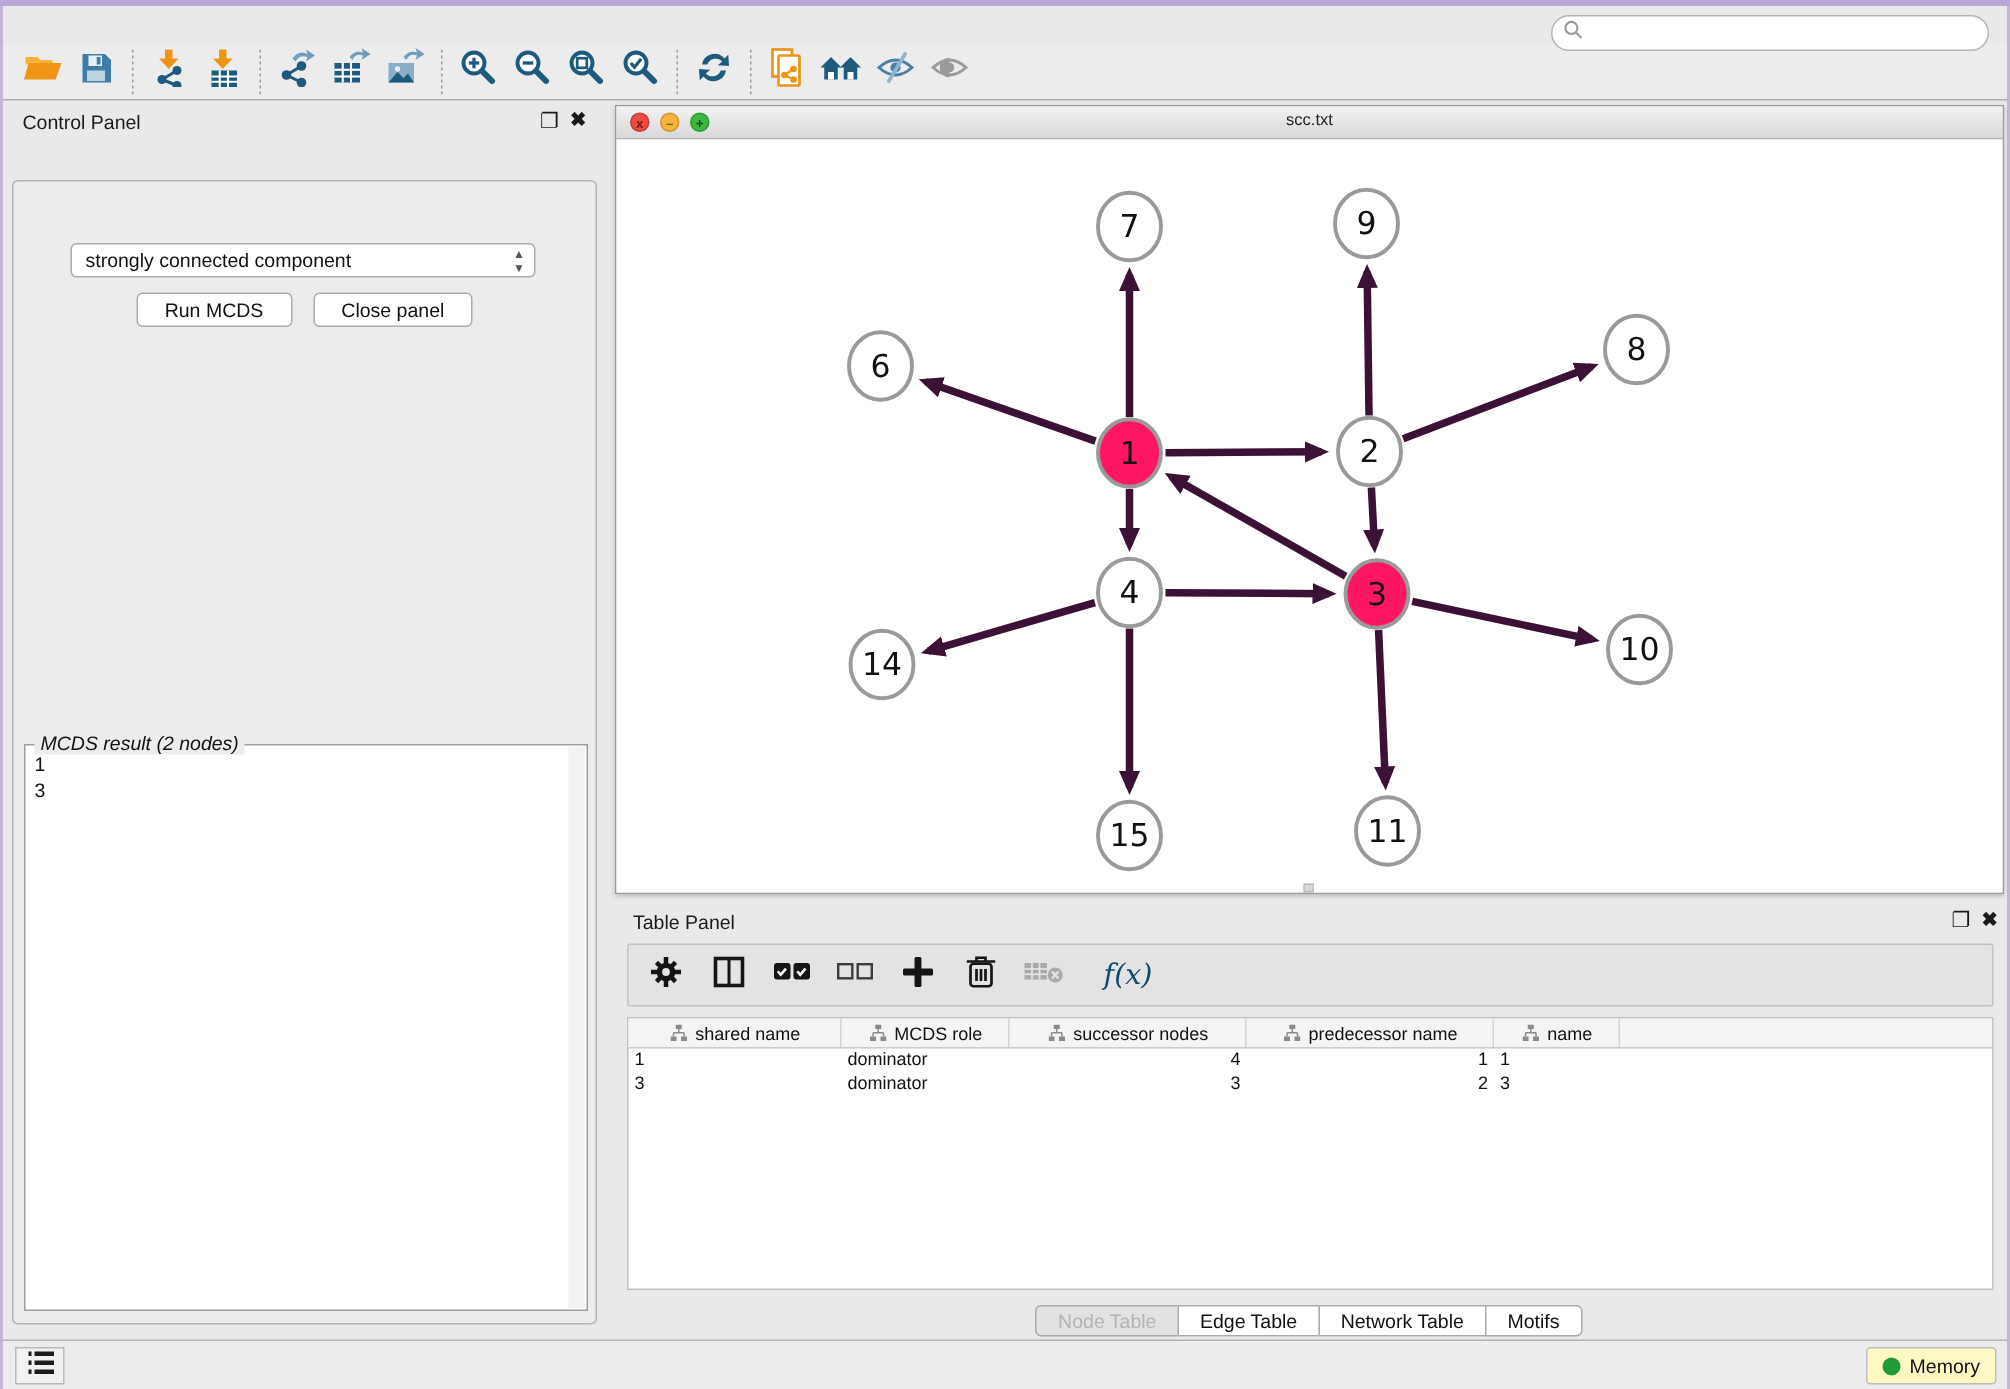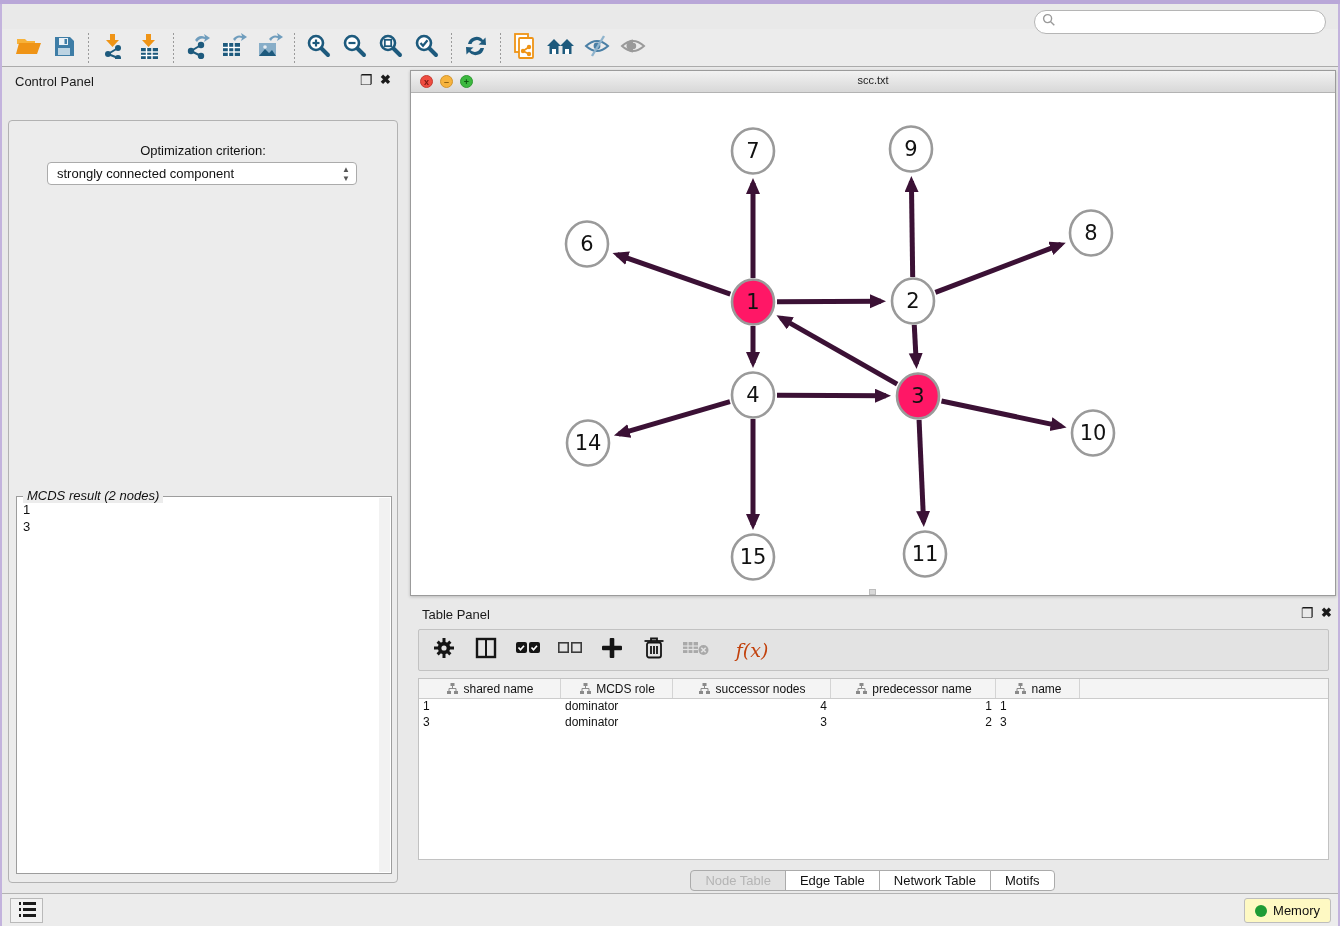--- a/index.html
+++ b/index.html
@@ -75,21 +75,21 @@
   .net-title { position:absolute; left:0; right:0; top:3px; text-align:center; font-size:11px; color:#222; }
   .net-canvas { position:absolute; left:0; top:22px; width:924px; height:502px; background:#fff; }
   .resize-dot { position:absolute; left:458px; bottom:0px; width:7px; height:6px; background:#d8d8d8;
     border:1px solid #bdbdbd; }
 
   
   .table-panel { position:absolute; left:408px; top:596px; width:926px; height:294px; }
   .tp-toolbar { position:absolute; left:8px; top:29px; width:911px; height:42px; background:#e3e3e3;
     border:1px solid #c2c2c2; border-radius:2px; display:flex; align-items:center; padding-left:12px; gap:16px; }
   .tp-toolbar .tbi { width:26px; height:26px; display:flex; align-items:center; justify-content:center; }
-  .fx { font-family:"DejaVu Serif", serif; font-style:italic; font-size:19px; color:#c2410c;margin-left:28px; }
+  .fx { font-family:"DejaVu Serif", serif; font-style:italic; font-size:19px; color:#0c4a6e;margin-left:28px; }
 
   .tp-table { position:absolute; left:8px; top:78px; width:911px; height:182px; background:#fff;
     border:1px solid #c2c2c2; overflow:hidden; }
   .tp-header { display:flex; height:20px; background:#f4f4f4; border-bottom:1px solid #cccccc; }
   .th { display:flex; align-items:center; justify-content:center; gap:5px; font-size:12px; color:#111;
     border-right:1px solid #d4d4d4; position:relative; }
   .th .tree { margin-left:2px; }
   .tr { display:flex; height:16px; font-size:12px; color:#111; }
   .td { padding:0 4px; overflow:hidden; white-space:nowrap; }
 
@@ -274,27 +274,30 @@
   </div>
 
   <div class="control-panel">
     <div class="panel-head">
       <div class="panel-title">Control Panel</div>
       <div class="wbtn float-glyph" style="left:358px">❐</div>
       <div class="wbtn" style="left:378px">✖</div>
     </div>
 
     <div class="cp-body">
-      <div class="opt-label">Optimization criterion:</div>
       <div class="combo">
         <span>strongly connected component</span>
         <span class="stepper">
             <span>▲</span>
             <span>▼</span>
           </span>
+      </div>
+      <div class="btnrow">
+        <div class="pushbtn">Run MCDS</div>
+        <div class="pushbtn">Close panel</div>
       </div>
 
       <div class="result-box">
         <div class="result-legend">MCDS result (2 nodes)</div>
         <div class="result-lines" id="result-lines">
             <div>1</div>
             <div>3</div>
           </div>
         <div class="result-scroll"></div>
       </div>

